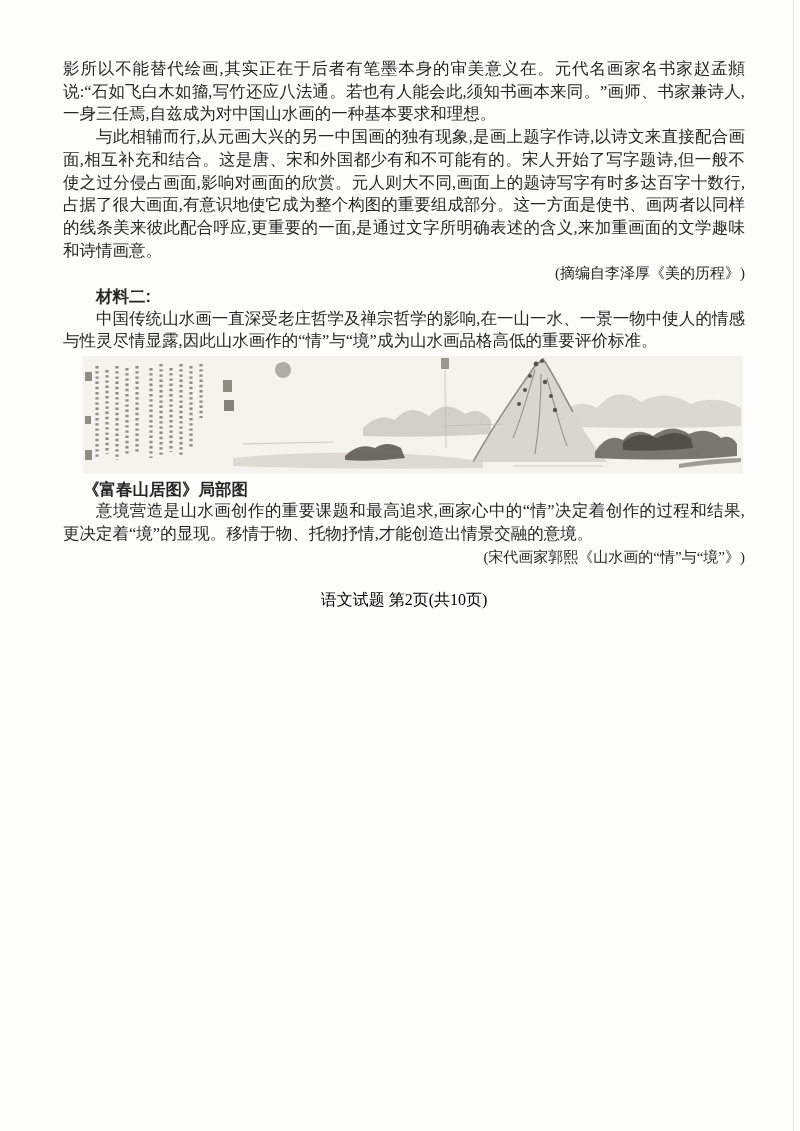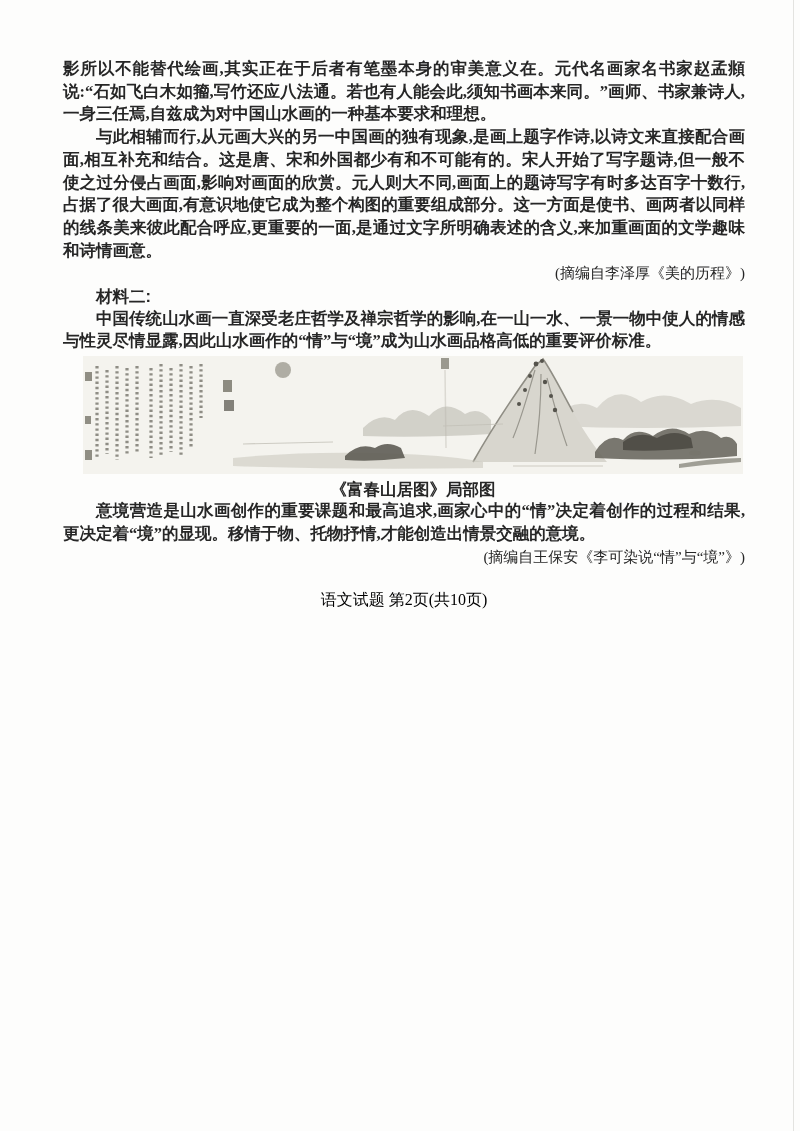--- a/index.html
+++ b/index.html
@@ -18,42 +18,41 @@
   .page{
     padding:58px 55px 0 63px;
     box-sizing:border-box;
     width:800px;
   }
   .para{
     font-size:16.5px;line-height:22.7px;
     text-align:justify;
     margin:0;
     text-indent:2em;
-    font-weight:bold;
   }
   .para.noindent{text-indent:0;}
   .attribution{
     font-size:15px;line-height:22.7px;
     text-align:right;
     margin:0;
   }
   .material-heading{
     font-size:16.5px;line-height:22.7px;
     font-weight:bold;
     font-family:"Liberation Sans","DejaVu Sans",sans-serif;
     text-indent:2em;
     margin:0;
   }
   figure.painting{
     margin:3px 0 0 20px;
     width:660px;
   }
   figure.painting svg{display:block;}
   figcaption{
-    text-align:center;
+    text-align:left;
     font-weight:bold;
     font-family:"Liberation Sans","DejaVu Sans",sans-serif;
     font-size:16.5px;
     line-height:22px;
     margin-top:4px;
   }
   .page-footer{
     text-align:center;
     font-size:16px;
     line-height:22px;
@@ -147,17 +146,17 @@
         <line x1="430" y1="110" x2="520" y2="110"></line>
       </g>
     </svg>
     <figcaption>《富春山居图》局部图</figcaption>
   </figure>
 
 
 
   <p class="para">意境营造是山水画创作的重要课题和最高追求,画家心中的“情”决定着创作的过程和结果,更决定着“境”的显现。移情于物、托物抒情,才能创造出情景交融的意境。</p>
 
-  <p class="attribution">(摘编自王保安《李可染说“情”与“境”》)</p>
+  <p class="attribution">(宋代画家郭熙《山水画的“情”与“境”》)</p>
 
   <div class="page-footer">语文试题 第2页(共10页)</div>
 
 </div>
 
 </body></html>

